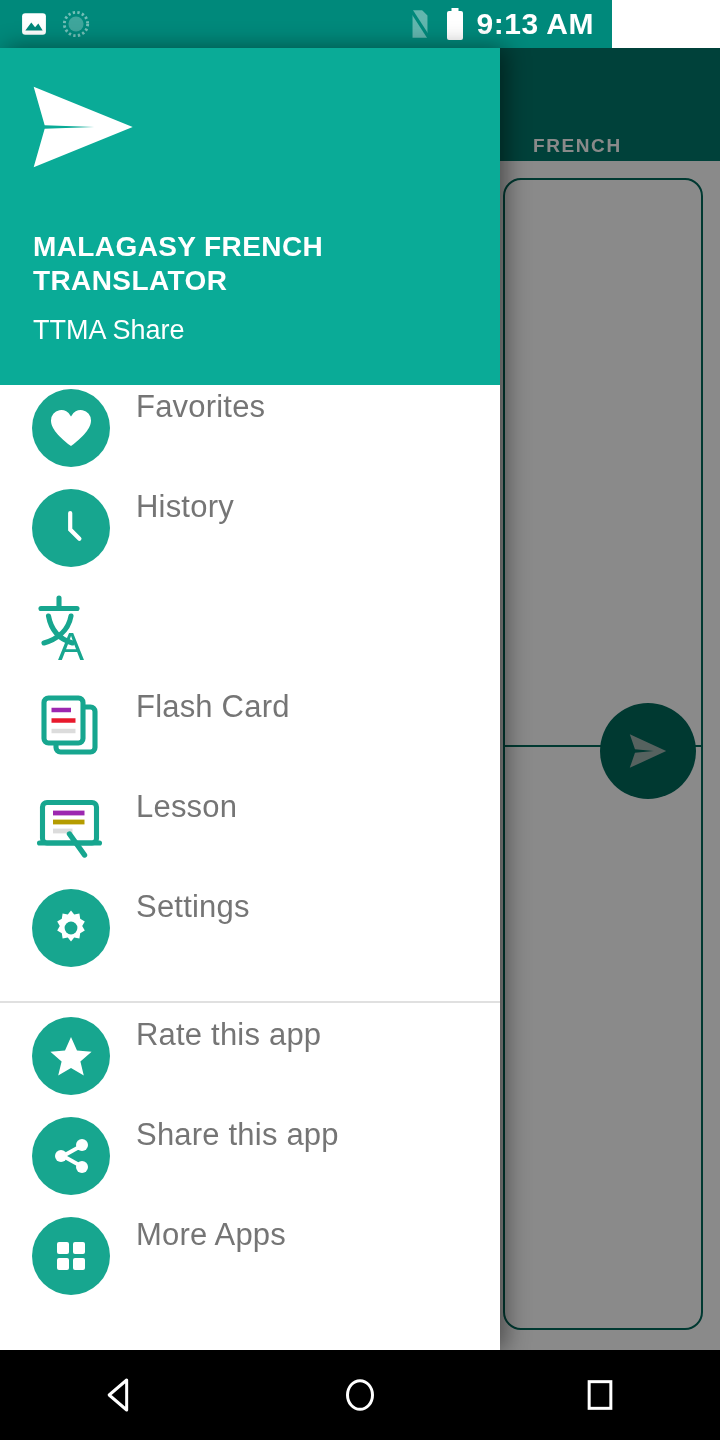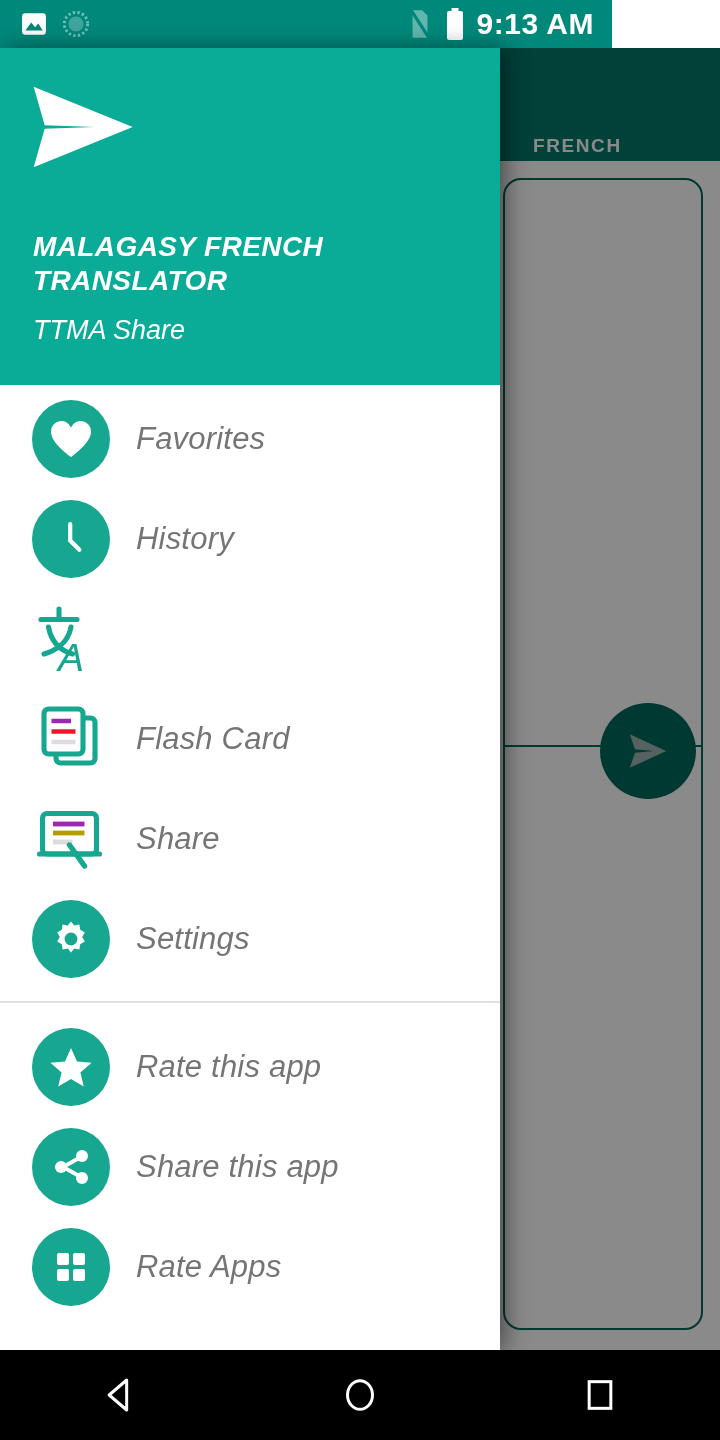--- a/index.html
+++ b/index.html
@@ -57,39 +57,38 @@
   .icon-sync  { width:28px; height:28px; opacity:.45; }
   .icon-nosim { width:26px; height:32px; opacity:.45; }
   .icon-batt  { width:20px; height:32px; }
 
   
   .drawer {
     position:absolute; left:0; top:48px; width:500px; height:1302px;
     background:#ffffff; z-index:50;
     box-shadow:6px 0 22px rgba(0,0,0,0.45);
     overflow:hidden;
-    font-style:italic;
   }
   .drawer-header {
     position:relative; width:500px; height:337px; background:#0aab97;
   }
   .drawer-logo { position:absolute; left:30px; top:35px; width:110px; height:88px; }
   .drawer-title {
     position:absolute; left:33px; top:182px; width:420px;
     color:#ffffff; font-size:28px; font-weight:bold; line-height:34px;
     letter-spacing:.4px;
   }
   .drawer-subtitle {
     position:absolute; left:33px; top:267px;
     color:#ffffff; font-size:27px; font-weight:normal;
   }
 
   .menu-group { padding-top:4px; }
   .menu-item {
-    display:flex; align-items:center; height:100px; padding-left:32px;
+    display:flex; height:100px; padding-left:32px;
   }
   .menu-icon {
     width:78px; height:78px; flex:0 0 78px;
     display:flex; align-items:center; justify-content:center;
   }
   .circle-icon {
     width:78px; height:78px; border-radius:50%; background:#17a68f;
     display:flex; align-items:center; justify-content:center;
   }
   .circle-icon svg { width:48px; height:48px; }
@@ -226,21 +225,21 @@
             <svg viewBox="0 0 48 48">
               <rect x="5" y="7" width="36" height="27" rx="3" fill="none" stroke="#17a68f" stroke-width="3.4"></rect>
               <line x1="3" y1="34" x2="43" y2="34" stroke="#17a68f" stroke-width="3.4" stroke-linecap="round"></line>
               <line x1="12" y1="14" x2="33" y2="14" stroke="#9c27b0" stroke-width="3.2"></line>
               <line x1="12" y1="20" x2="33" y2="20" stroke="#b59c00" stroke-width="3.2"></line>
               <line x1="12" y1="26" x2="25" y2="26" stroke="#dcdcdc" stroke-width="3.2"></line>
               <line x1="23" y1="28" x2="33" y2="42" stroke="#17a68f" stroke-width="3.6" stroke-linecap="round"></line>
             </svg>
           </div>
         </div>
-        <div class="menu-label">Share</div>
+        <div class="menu-label">Lesson</div>
       </div>
 
       <div class="menu-item">
         <div class="menu-icon">
           <div class="circle-icon">
             <svg viewBox="0 0 24 24">
               <path d="M12 3.2 l1.6 2.1 2.6-.5 .4 2.6 2.3 1.3 -1.3 2.3 1.3 2.3 -2.3 1.3 -.4 2.6 -2.6-.5 -1.6 2.1 -1.6-2.1 -2.6 .5 -.4-2.6 -2.3-1.3 1.3-2.3 -1.3-2.3 2.3-1.3 .4-2.6 2.6 .5 Z" fill="#ffffff"></path>
               <circle cx="12" cy="12" r="3.2" fill="#17a68f"></circle>
             </svg>
           </div>
@@ -285,21 +284,21 @@
         <div class="menu-icon">
           <div class="circle-icon">
             <svg viewBox="0 0 24 24">
               <rect x="5" y="5" width="6" height="6" rx="1" fill="#ffffff"></rect>
               <rect x="13" y="5" width="6" height="6" rx="1" fill="#ffffff"></rect>
               <rect x="5" y="13" width="6" height="6" rx="1" fill="#ffffff"></rect>
               <rect x="13" y="13" width="6" height="6" rx="1" fill="#ffffff"></rect>
             </svg>
           </div>
         </div>
-        <div class="menu-label">Rate Apps</div>
+        <div class="menu-label">More Apps</div>
       </div>
     </div>
   </div>
 
   <div class="navbar">
     <div class="nav-btn">
       <svg viewBox="0 0 24 24">
         <path d="M16 3 L5.5 12 L16 21 Z" fill="none" stroke="#ffffff" stroke-width="1.8" stroke-linejoin="round"></path>
       </svg>
     </div>

